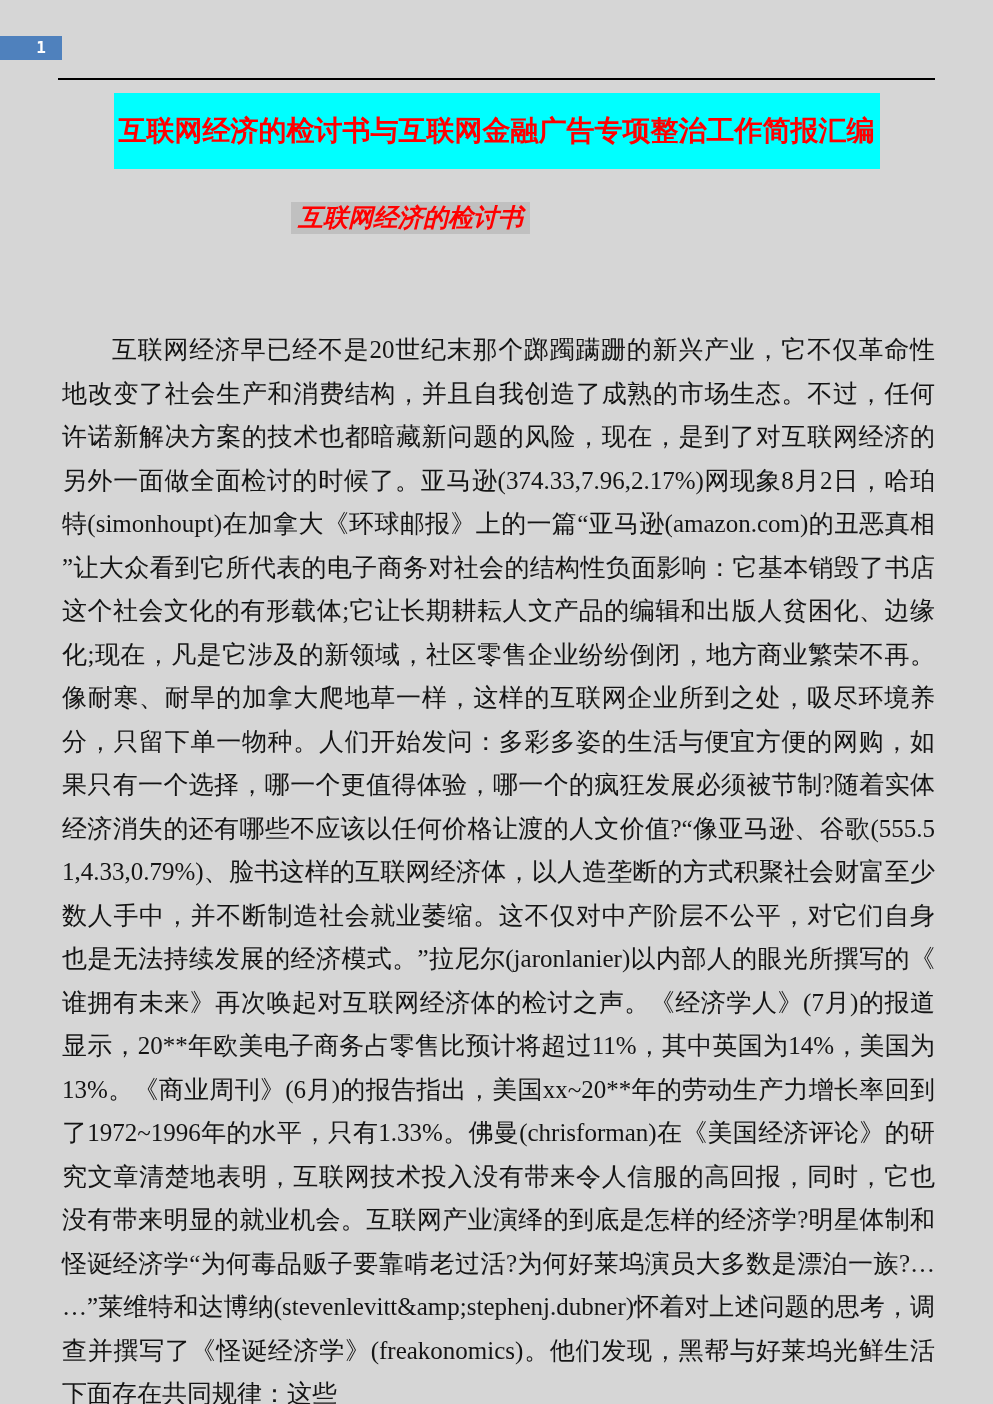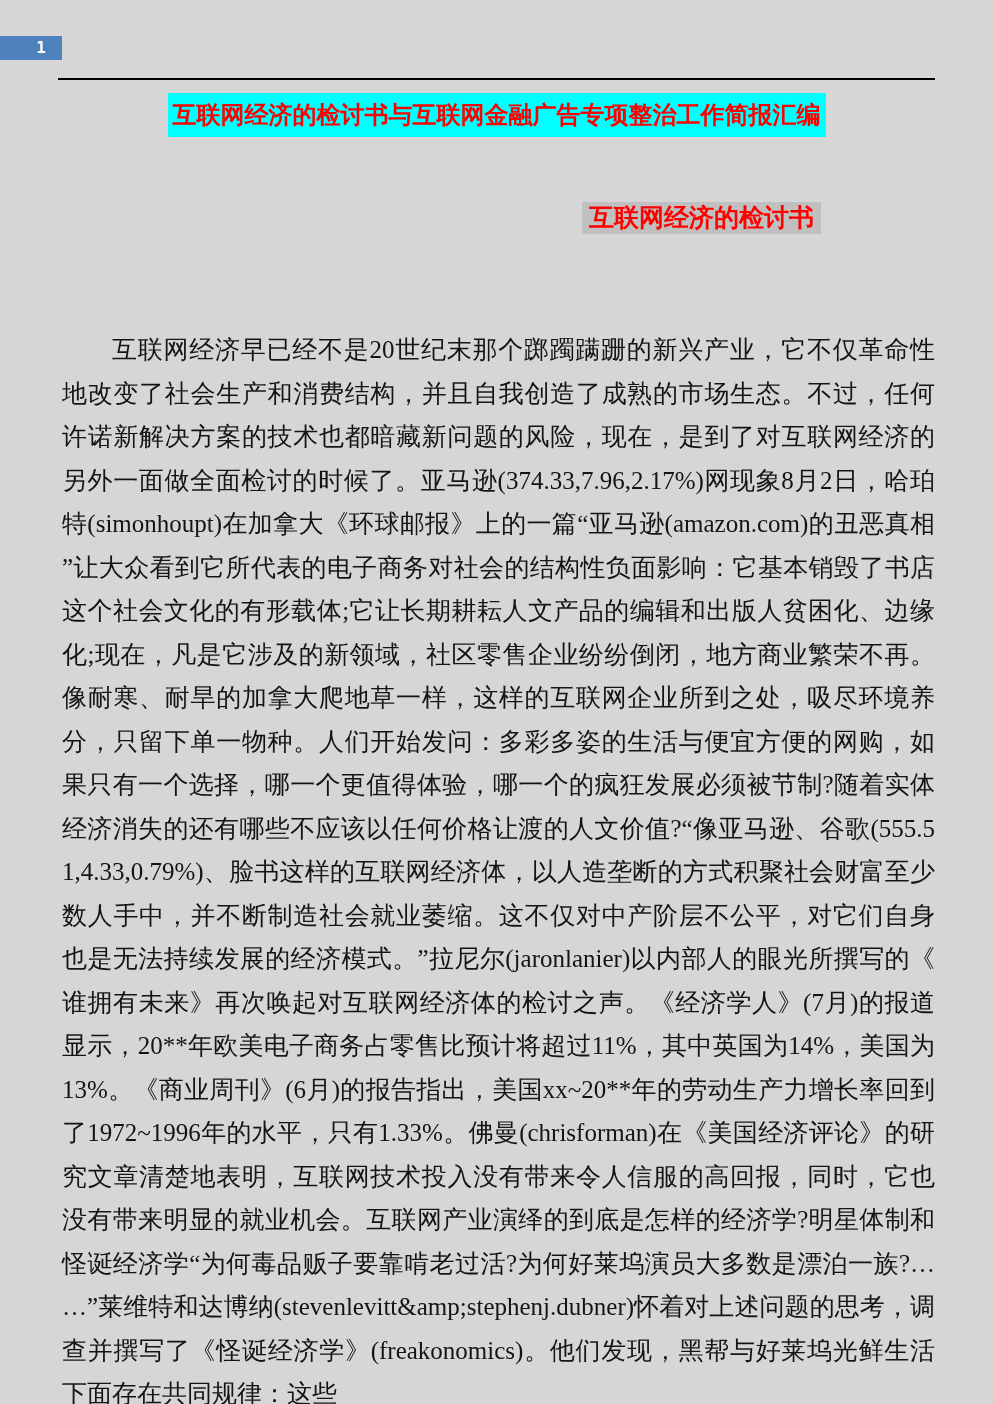--- a/index.html
+++ b/index.html
@@ -46,32 +46,33 @@
     position: absolute;
     left: 0;
     top: 93px;
     width: 993px;
     text-align: center;
   }
   .main-title {
     display: inline-block;
     background: var(--title-highlight, #00ffff);
     color: var(--title-text, #ff0000);
-    font-size: 24px;
+    font-size: 28px;
     font-weight: bold;
     line-height: 32px;
-    padding: 6px 5px;
+    padding: 22px 5px;
     letter-spacing: 0px;
   }
   .section-title-row {
     position: absolute;
     left: 0;
     top: 202px;
     width: 821px;
-    text-align: right;
+    text-align: center;
+    font-style: italic;
   }
   .section-title {
     display: inline-block;
     background: var(--section-highlight, #c0c0c0);
     color: var(--title-text, #ff0000);
     font-size: 25px;
     font-weight: bold;
     line-height: 26px;
     padding: 3px 7px;
   }

